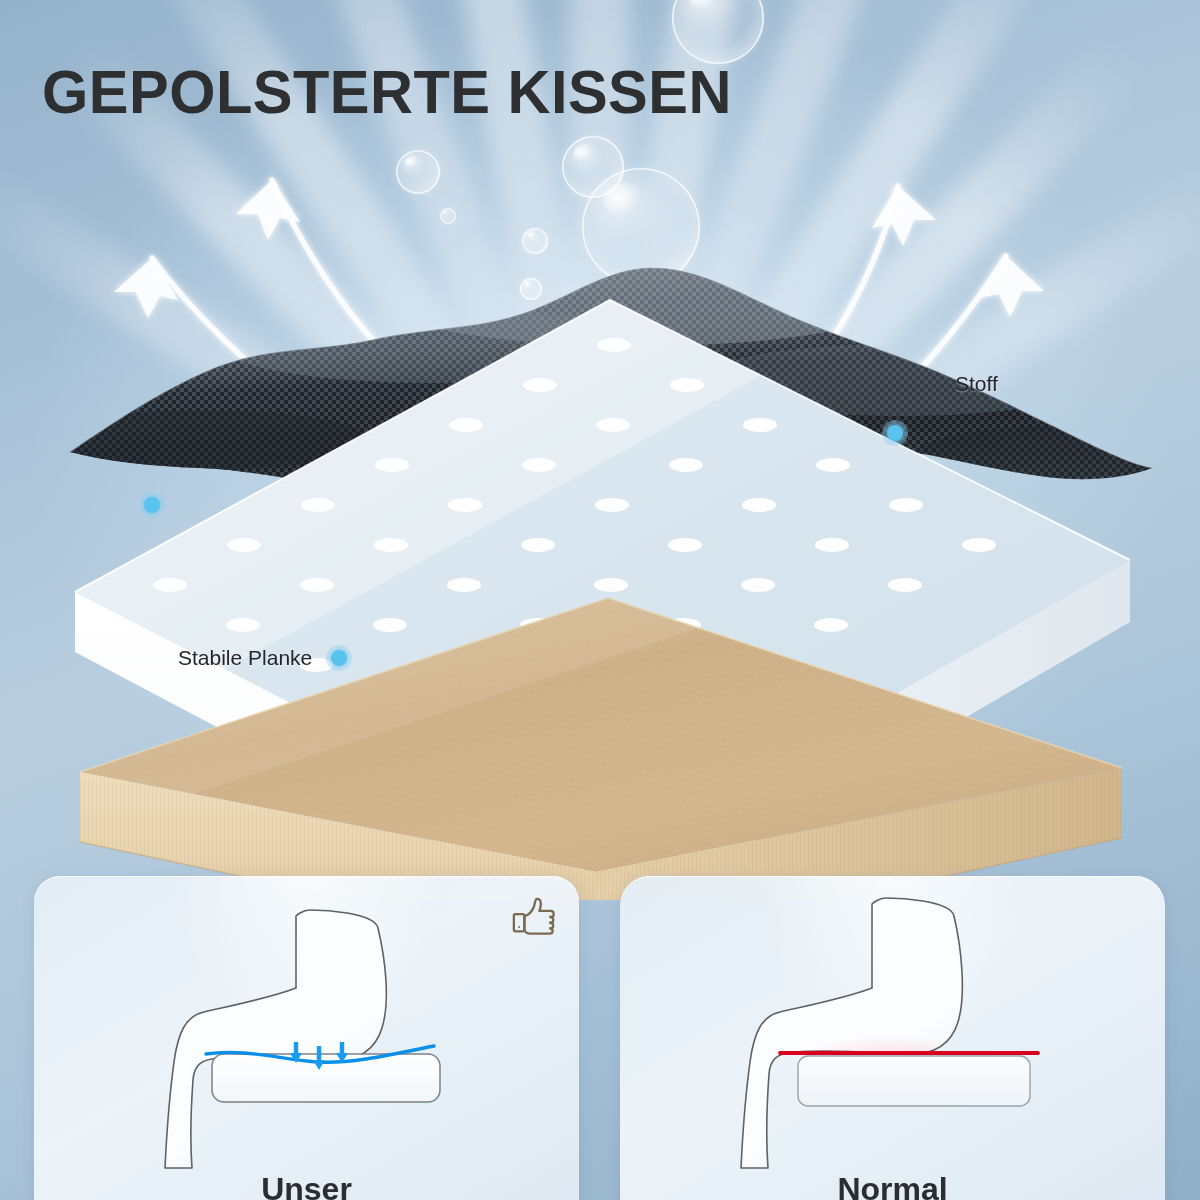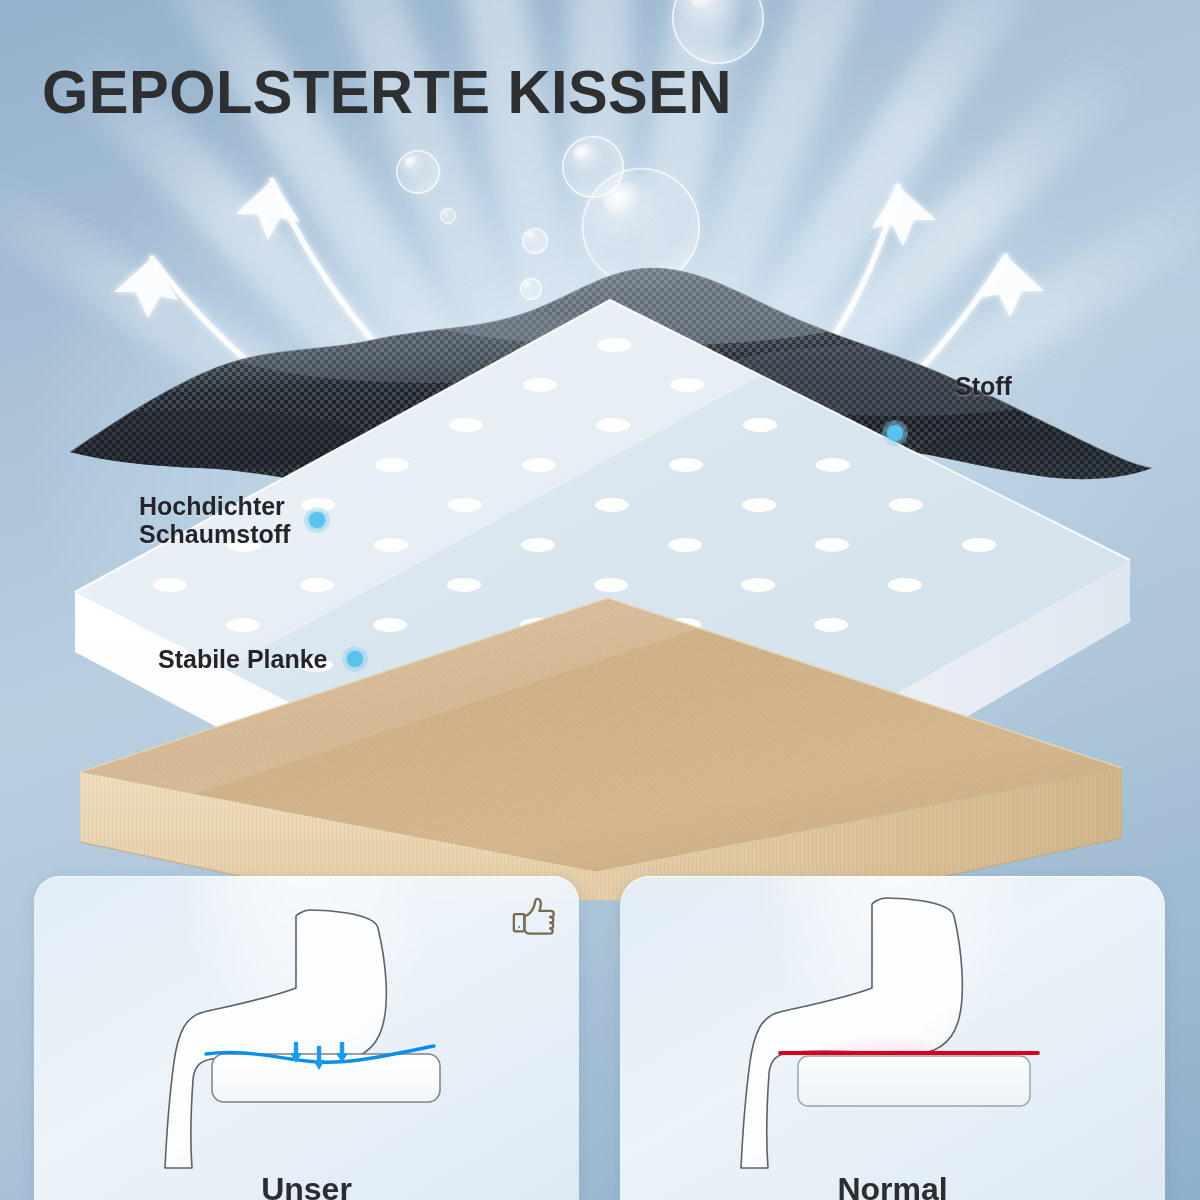--- a/index.html
+++ b/index.html
@@ -48,21 +48,21 @@
     font-family:"Liberation Sans","DejaVu Sans",sans-serif;
     transform:scaleX(.96);transform-origin:0 0;
   }
 
   
   .stack{position:absolute;left:0;top:0;width:1200px;height:900px;}
 
   
   .callout{position:absolute;display:flex;align-items:center;gap:14px;}
   .callout .txt{
-    font-size:25px;font-weight:700;color:#23252a;line-height:1.12;
+    font-size:21px;font-weight:400;color:#23252a;line-height:1.12;
     text-shadow:0 1px 2px rgba(255,255,255,.45);
     white-space:pre-line;
   }
   .dot{
     position:relative;width:26px;height:26px;border-radius:50%;flex:0 0 auto;
     background:rgba(150,210,240,.40);
   }
   .dot i{
     position:absolute;left:5px;top:5px;width:16px;height:16px;border-radius:50%;
     background:#5ac2ef;display:block;
@@ -373,28 +373,26 @@
   <div class="title">GEPOLSTERTE KISSEN</div>
 
   <div class="callout" style="left:955px;top:372px;">
     <span class="txt">Stoff</span>
   </div>
   <div class="dot" style="position:absolute;left:882px;top:420px;">
       <i></i>
     </div>
 
   <div class="callout" style="left:139px;top:492px;">
-    <span class="txt">Hochdichter
-Schaumstoff</span>
     <span class="dot">
         <i></i>
       </span>
   </div>
 
-  <div class="callout" style="left:158px;top:645px;">
+  <div class="callout" style="left:178px;top:645px;">
     <span class="txt">Stabile Planke</span>
     <span class="dot">
         <i></i>
       </span>
   </div>
 
   <div class="cards">
 
     <div class="card left">
       <div class="glow"></div>

